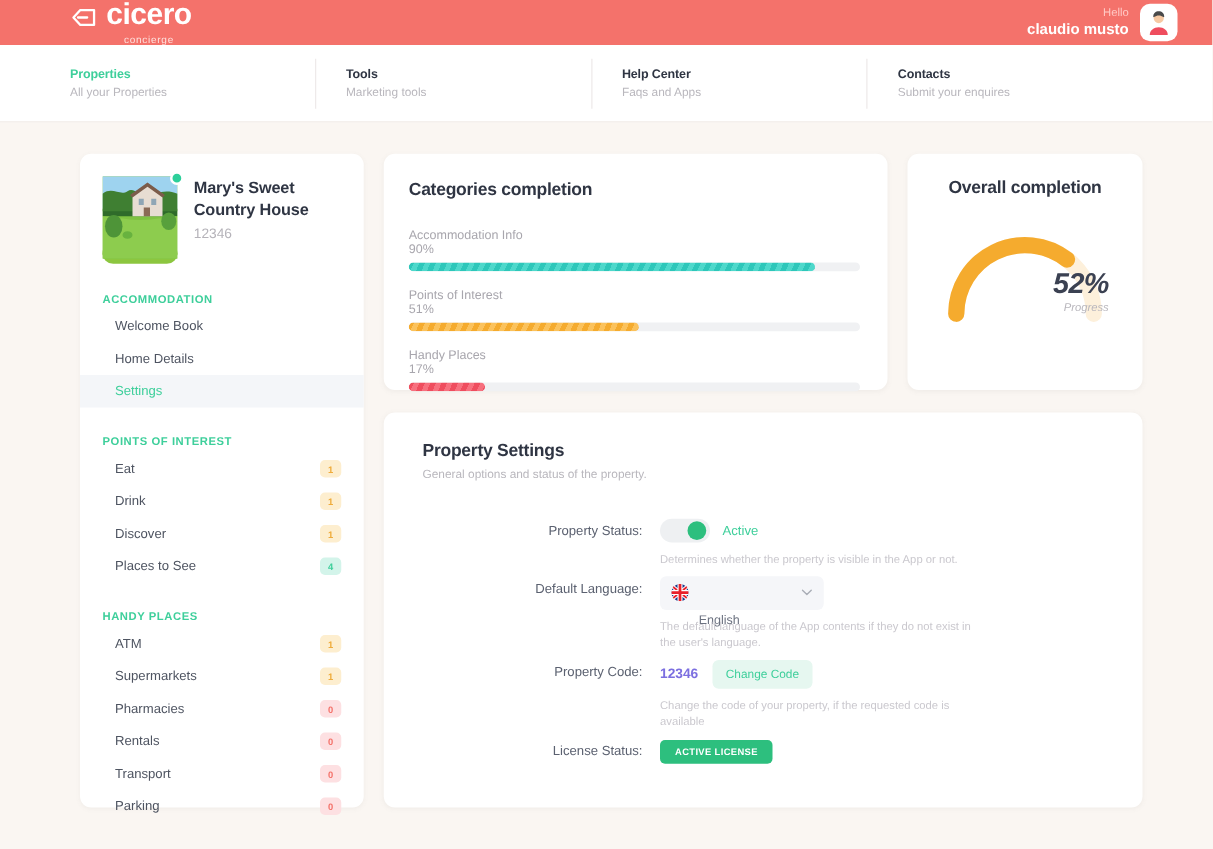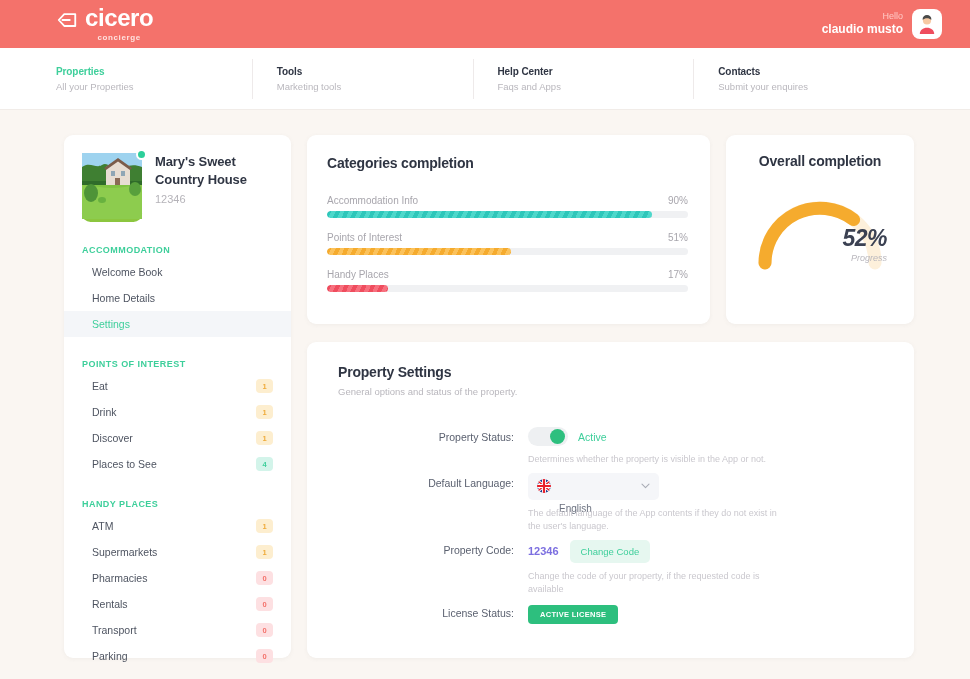--- a/index.html
+++ b/index.html
@@ -5,35 +5,34 @@
   * { box-sizing: border-box; margin: 0; padding: 0; }
   html, body {
     width: 970px; height: 679px;
     font-family: "Liberation Sans", sans-serif;
     background: #faf6f2;
     overflow: hidden;
   }
 
   
   .topbar {
-    height: 48px; background: #f4726b;
+    height: 36px; background: #f4726b;
     display: flex; align-items: center; justify-content: space-between;
     padding: 0 28px 0 56px;
   }
   .logo-wrap { display: flex; align-items: flex-start; gap: 7px; }
   .logo-mark { margin-top: 3px; }
   .logo-text { display: flex; flex-direction: column; align-items: center; }
   .logo-word {
     color: #ffffff; font-size: 24px; font-weight: 700;
     letter-spacing: -0.4px; line-height: 1;
   }
   .logo-sub {
     color: #ffe2df; font-size: 8px; letter-spacing: 0.6px;
     margin-top: 3px;
-    font-weight: bold;
   }
   .user-wrap { display: flex; align-items: center; gap: 9px; }
   .user-text { text-align: right; line-height: 1.25; }
   .user-hello { color: #ffc9c5; font-size: 9px; }
   .user-name { color: #ffffff; font-size: 12px; font-weight: 700; }
   .avatar {
     width: 30px; height: 30px; border-radius: 8px; background: #ffffff;
     display: flex; align-items: center; justify-content: center;
     overflow: hidden;
   }
@@ -104,21 +103,21 @@
   .row-top { display: flex; gap: 16px; }
 
   .cat-card { flex: 1; padding: 20px 22px 12px 20px; height: 189px; }
   .card-title { font-size: 14px; font-weight: 700; color: #2f3543; letter-spacing: -0.2px; }
   .card-sub { font-size: 9.5px; color: #b9b7bd; margin-top: 6px; }
 
   .bars { margin-top: 24px; }
   .bar-row { margin-bottom: 14px; }
   .bar-label-line {
     display: flex; justify-content: space-between; align-items: baseline;
-    font-size: 10px; color: #a8a6ad; margin-bottom: 5px;
+    font-size: 10px; color: #a8a6ad; margin-bottom: 5px; flex-direction: column;
   }
   .bar-track {
     height: 7px; border-radius: 4px; background: #f0f1f3; overflow: hidden;
   }
   .bar-fill { height: 100%; border-radius: 4px; }
 
   .overall-card {
     width: 188px; flex: none; padding: 18px 0 0 0; height: 189px;
     display: flex; flex-direction: column; align-items: center;
   }

